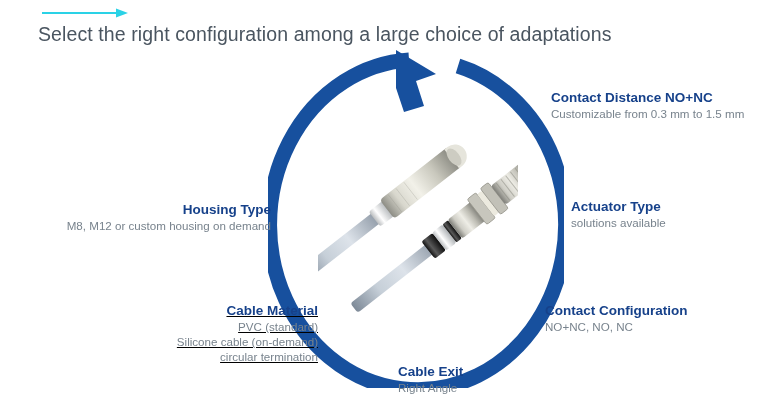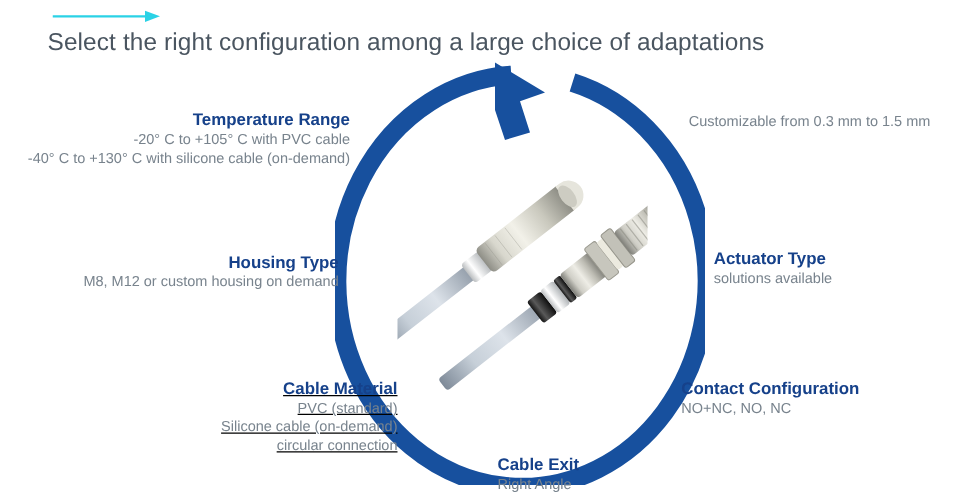--- a/index.html
+++ b/index.html
@@ -197,39 +197,35 @@
         <line x1="115" y1="-11" x2="115" y2="11"></line>
       </g>
 
       <rect x="121" y="-12.5" width="9" height="25" rx="2.5" fill="#ddddd3"></rect>
 
       <ellipse cx="131" cy="0" rx="5" ry="11" fill="#e9e8de"></ellipse>
       <ellipse cx="131.5" cy="0" rx="3.4" ry="8.5" fill="url(#redG)"></ellipse>
     </g>
   </svg>
 
-  <div class="callout left" id="c-temp">
-    <div class="ttl">Temperature Range</div>
-    <div class="ln">-20° C to +105° C with PVC cable</div>
-    <div class="ln">-40° C to +130° C with silicone cable (on-demand)</div>
-  </div>
 
   <div class="callout left" id="c-housing">
     <div class="ttl">Housing Type</div>
     <div class="ln">M8, M12 or custom housing on demand</div>
   </div>
 
   <div class="callout left" id="c-cablemat">
     <div class="ttl">Cable Material</div>
     <div class="ln">PVC (standard)</div>
     <div class="ln">Silicone cable (on-demand)</div>
-    <div class="ln">circular connection</div>
+    <div class="ln">circular termination</div>
   </div>
 
   <div class="callout right" id="c-dist">
+    <div class="ttl">Contact Distance NO+NC</div>
     <div class="ln">Customizable from 0.3 mm to 1.5 mm</div>
   </div>
 
   <div class="callout right" id="c-act">
     <div class="ttl">Actuator Type</div>
     <div class="ln">solutions available</div>
   </div>
 
   <div class="callout right" id="c-conf">
     <div class="ttl">Contact Configuration</div>

